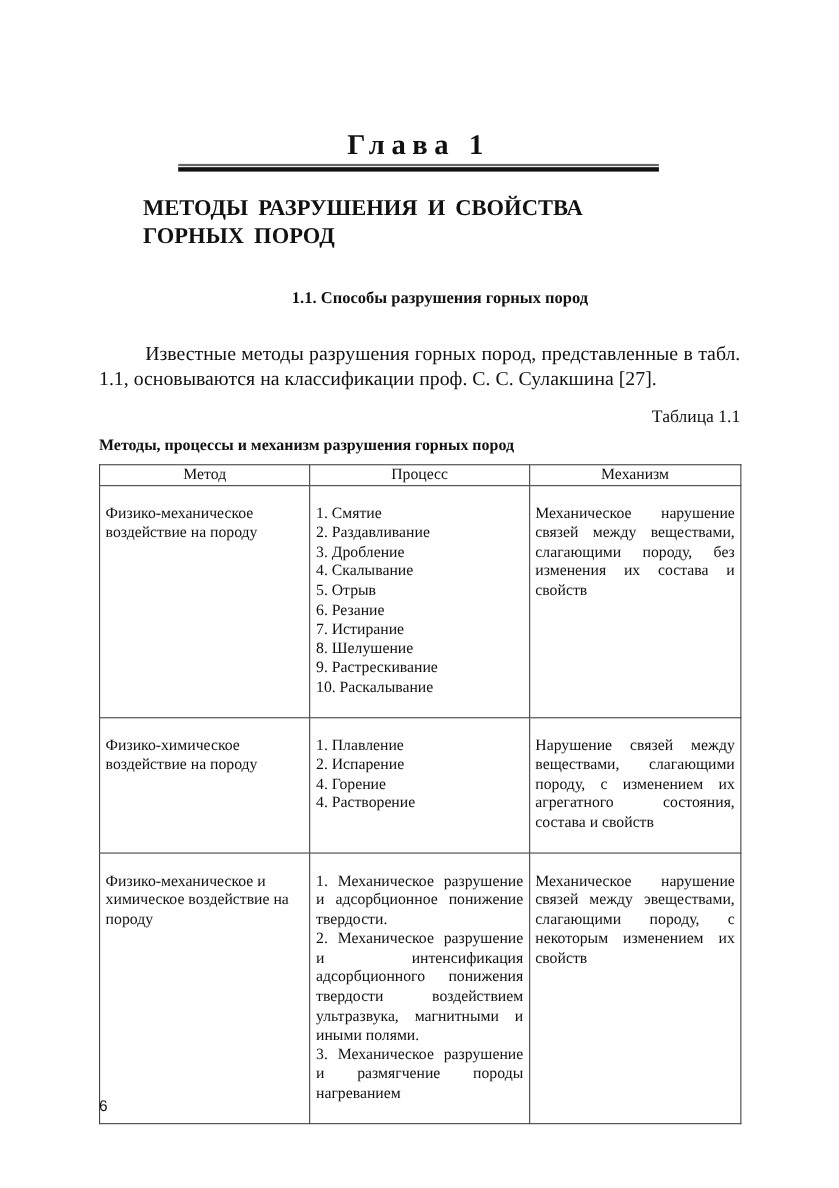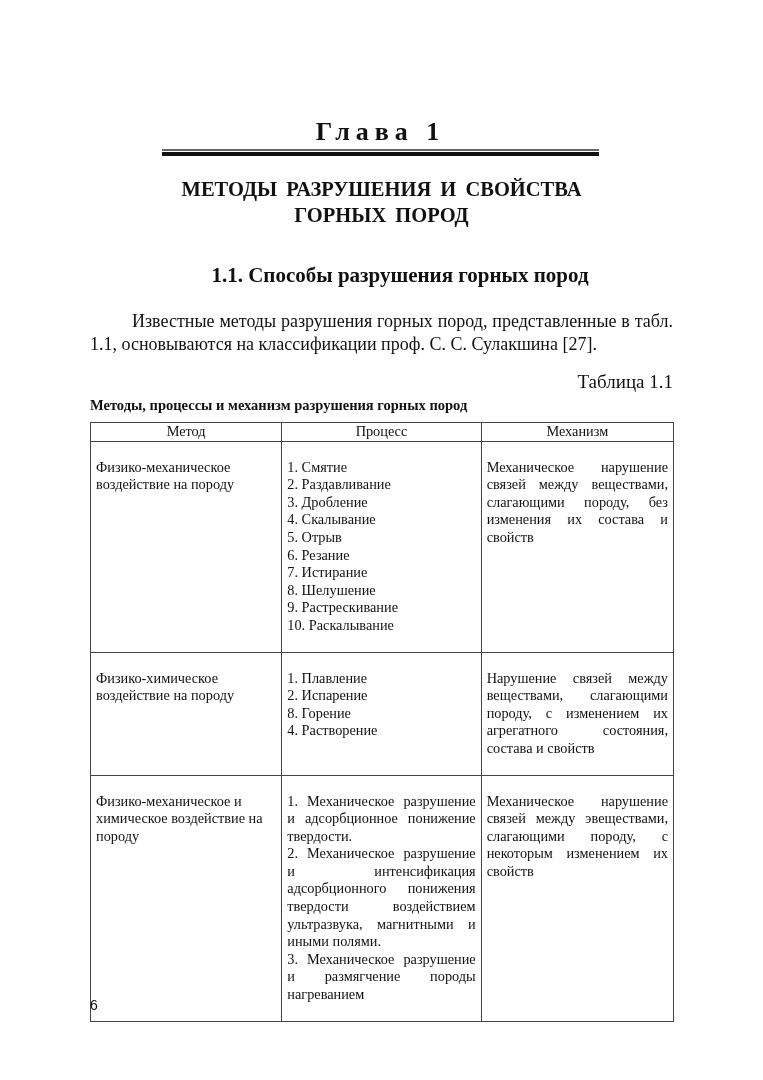--- a/index.html
+++ b/index.html
@@ -9,34 +9,34 @@
   }
   .chapter {
     position: absolute; left: 162px; width: 437px; top: 117px;
     text-align: center; font-weight: bold; font-size: 26px; letter-spacing: 6px;
   }
   .rule { position: absolute; left: 162px; width: 437px; top: 149px; }
   .rule .thin { height: 2px; background: #666; }
   .rule .thick { height: 4px; background: #111; margin-top: 1px; }
   .title {
     position: absolute; left: 130px; width: 503px; top: 176px;
-    text-align: center; font-weight: bold; font-size: 20.5px; line-height: 26px;
+    text-align: left; font-weight: bold; font-size: 20.5px; line-height: 26px;
     word-spacing: 4px;
   }
   .section {
     position: absolute; left: 180px; width: 440px; top: 263px;
-    text-align: center; font-weight: bold; font-size: 21px;
+    text-align: center; font-weight: bold; font-size: 15px;
   }
   .para {
     position: absolute; left: 90px; width: 583px; top: 310px;
     font-size: 18px; line-height: 23px; text-align: justify;
   }
   .para .indent { display: inline-block; width: 42px; }
   .tab-label {
-    position: absolute; right: 90px; top: 371px; font-size: 19px;
+    position: absolute; right: 90px; top: 371px; font-size: 16px;
   }
   .tab-caption {
     position: absolute; left: 90px; width: 583px; top: 397px;
     text-align: left; font-weight: bold; font-size: 14.5px;
   }
   table.data {
     position: absolute; left: 90px; top: 422px; width: 584px;
     border-collapse: collapse; font-size: 14.3px; line-height: 17.6px;
   }
   table.data th, table.data td {
@@ -98,21 +98,21 @@
         <span class="item">9. Растрескивание</span>
         <span class="item">10. Раскалывание</span>
       </td>
       <td class="just">Механическое нарушение связей между веществами, слагающими породу, без изменения их состава и свойств</td>
     </tr>
     <tr>
       <td>Физико-химическое воздействие на породу</td>
       <td>
         <span class="item">1. Плавление</span>
         <span class="item">2. Испарение</span>
-        <span class="item">8. Горение</span>
+        <span class="item">4. Горение</span>
         <span class="item">4. Растворение</span>
       </td>
       <td class="just">Нарушение связей между веществами, слагающими породу, с изменением их агрегатного состояния, состава и свойств</td>
     </tr>
     <tr>
       <td>Физико-механическое и химическое воздействие на породу</td>
       <td class="just">
         <span class="item">1. Механическое разрушение и адсорбционное понижение твердости.</span>
         <span class="item">2. Механическое разрушение и интенсификация адсорбционного понижения твердости воздействием ультразвука, магнитными и иными полями.</span>
         <span class="item">3. Механическое разрушение и размягчение породы нагреванием</span>

